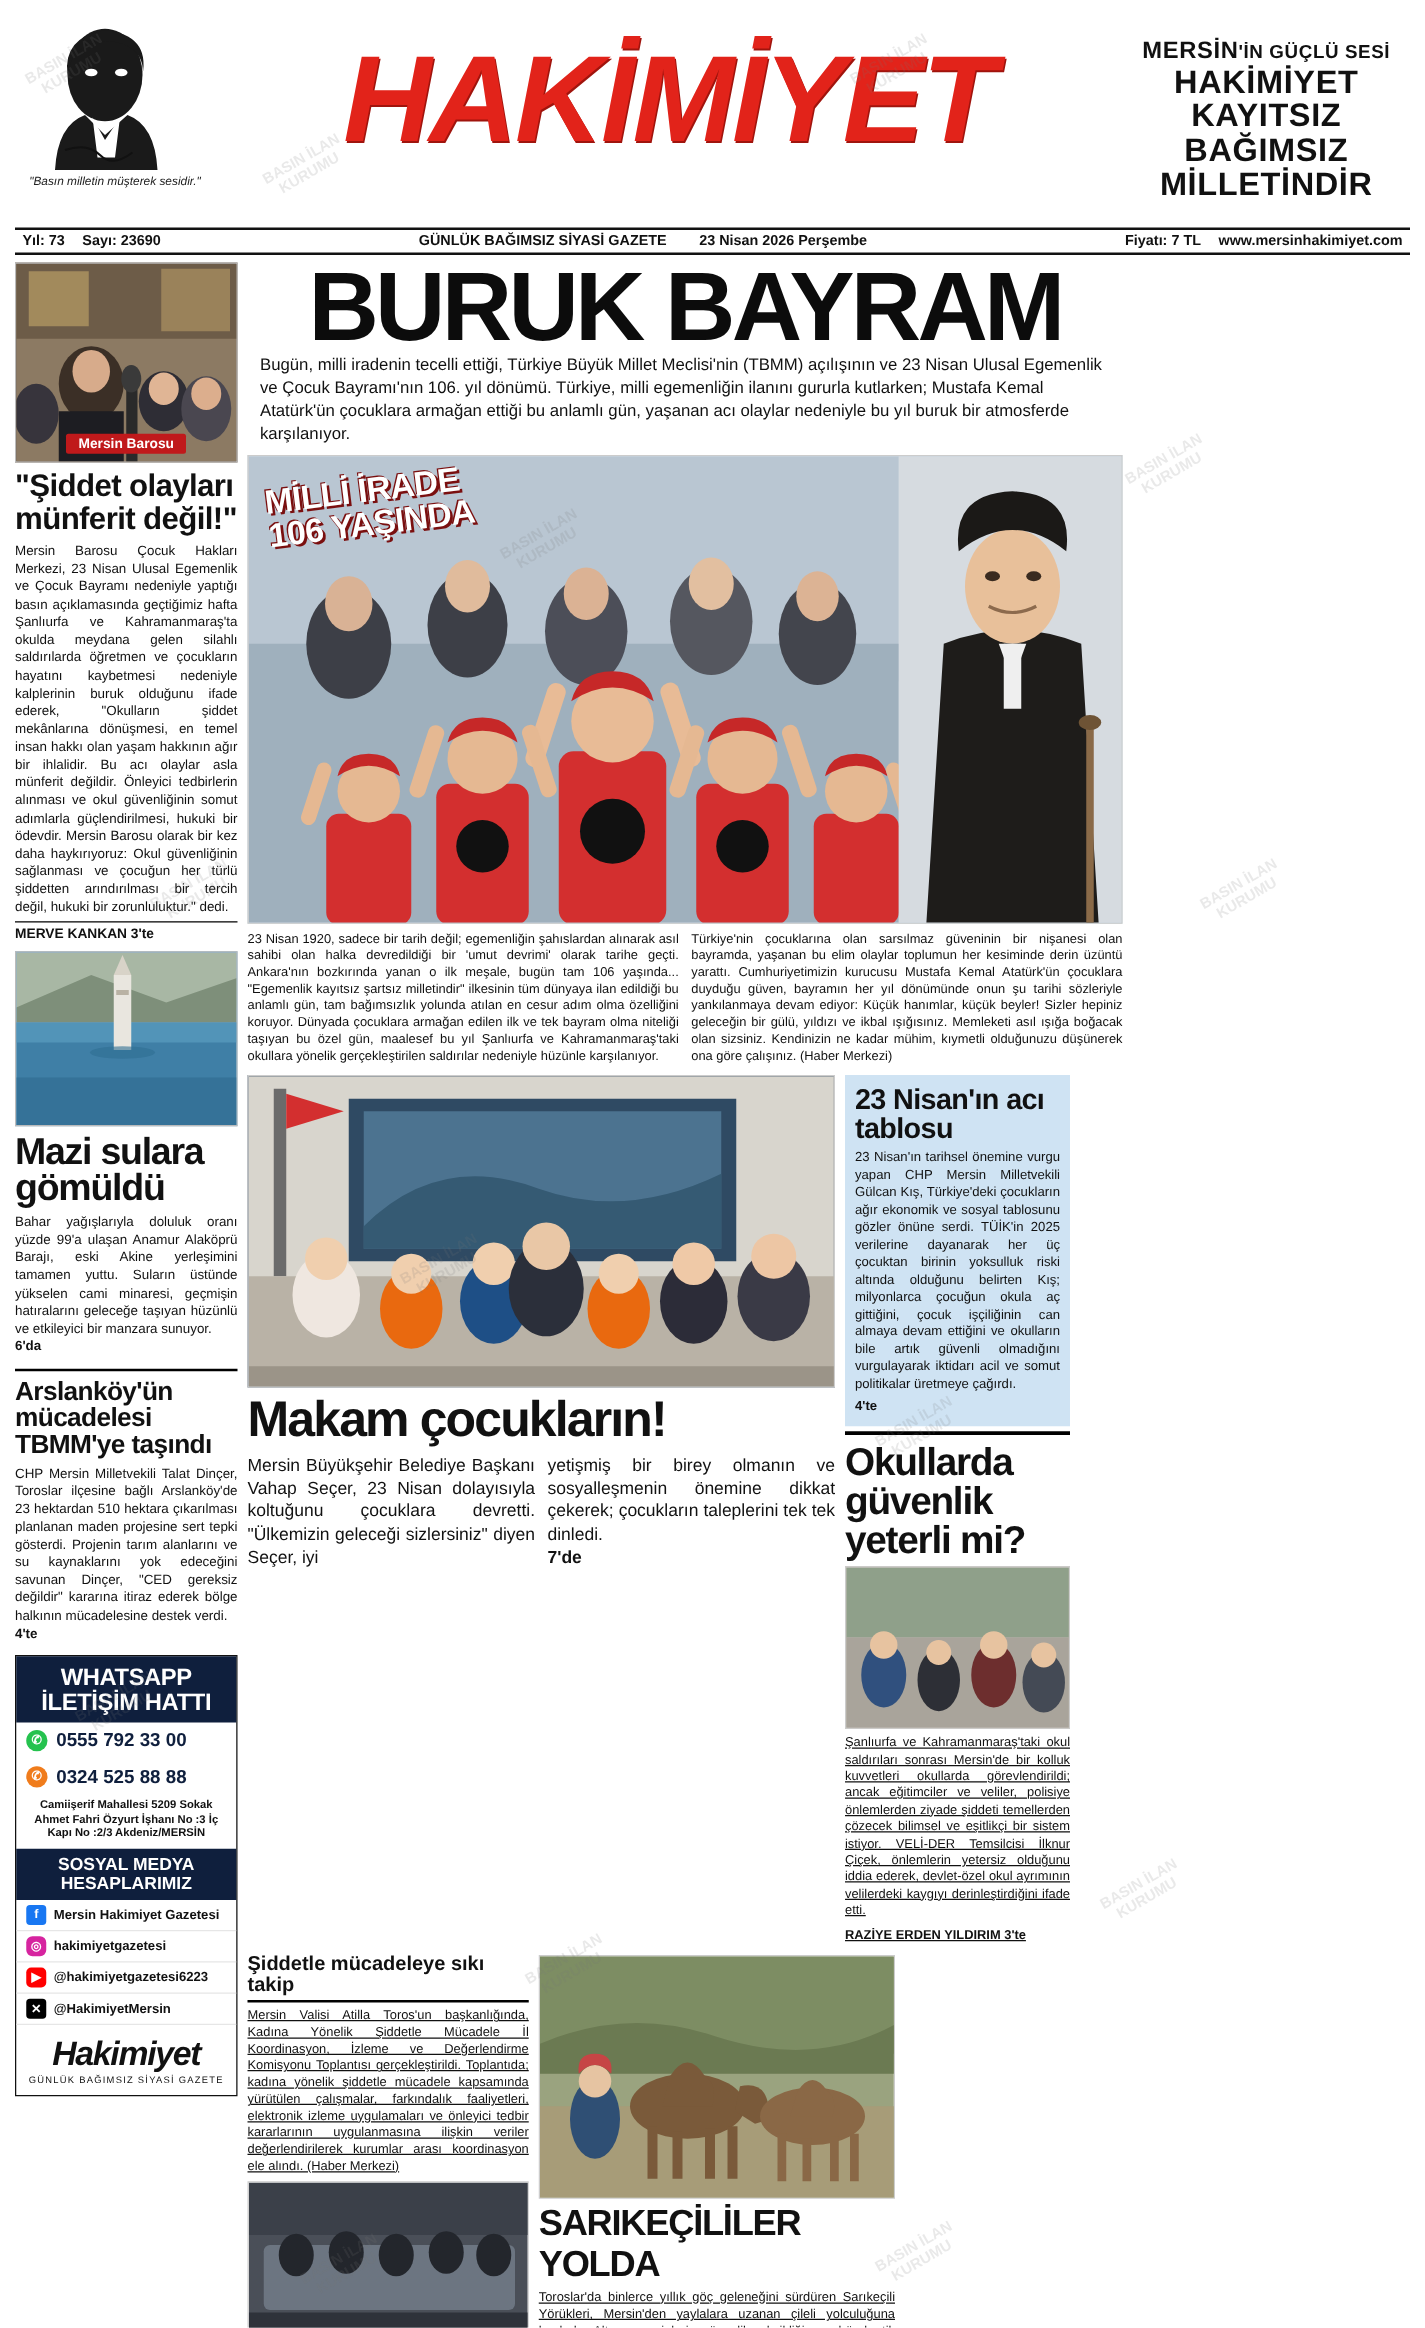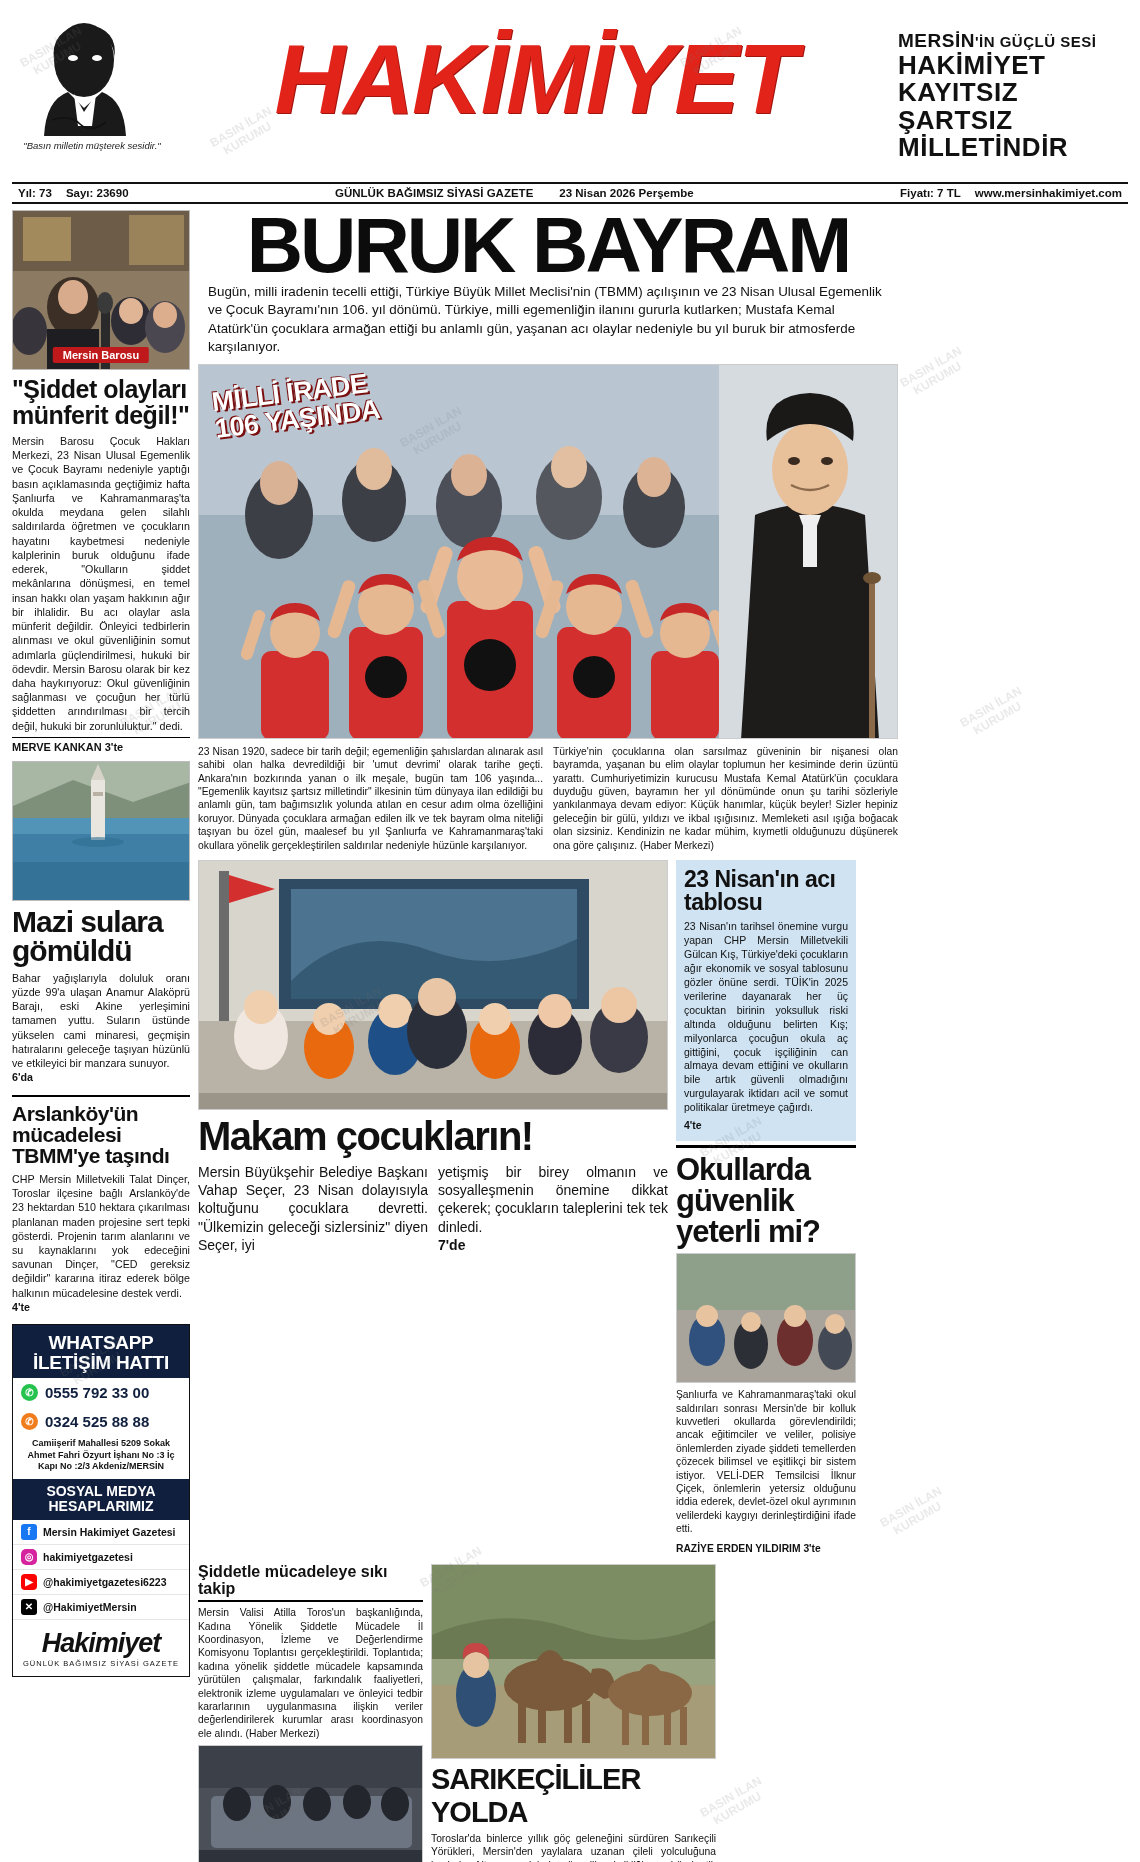--- a/index.html
+++ b/index.html
@@ -24,21 +24,21 @@
   .title-box { flex:1; text-align:center; position:relative; }
   .paper-title {
     font-family:"Liberation Sans", sans-serif;
     font-weight:bold; font-style:italic;
     font-size:98px; line-height:0.96;
     color:#e2231a;
     letter-spacing:-2px;
     margin-top:24px;
     text-shadow:1px 1px 0 #a0140d;
   }
-  .slogan-box { width:230px; text-align:left; padding-top:22px; }
+  .slogan-box { width:230px; text-align:center; padding-top:22px; }
   .slogan-top { font-size:15px; font-weight:bold; letter-spacing:0.5px; }
   .slogan-top .big { font-size:19px; }
   .slogan-line { font-size:26px; font-weight:bold; line-height:1.05; letter-spacing:0.5px; }
 
   .masthead-strip {
     display:flex; align-items:center; justify-content:space-between;
     border-top:2px solid #111; border-bottom:2px solid #111;
     padding:3px 6px; margin:2px 4px 6px 4px;
     font-size:11.5px; font-weight:bold;
   }
@@ -110,21 +110,21 @@
   .makam-head { font-size:40px; font-weight:bold; letter-spacing:-1.5px; margin:4px 0 4px; }
   .mid-text { display:flex; gap:10px; font-size:14px; line-height:1.3; text-align:justify; }
 
   
   .right-col { width:180px; }
   .box-blue { background:#cfe3f3; padding:8px; }
   .box-blue h2 { font-size:23px; font-weight:bold; line-height:1.0; margin:0 0 6px; letter-spacing:-0.5px; }
   .box-blue p { font-size:10.5px; line-height:1.33; text-align:justify; margin:0; }
 
   .bottom-row { display:flex; gap:8px; margin-top:8px; }
-  .bn { font-size:10.3px; line-height:1.3; text-align:justify; }
+  .bn { font-size:10.3px; line-height:1.3; text-align:justify;text-decoration:underline; }
   .bn-head { font-size:16px; font-weight:bold; line-height:1.05; margin-bottom:4px; border-bottom:2px solid #000; padding-bottom:3px;}
   .photo-generic { border:1px solid #ccc; overflow:hidden; position:relative; }
   .sarikecili-head { font-size:29px; font-weight:bold; letter-spacing:-1px; margin:4px 0 3px; }
 
   .okullarda-head { font-size:31px; font-weight:bold; line-height:1.0; letter-spacing:-1px; margin:4px 0 6px; border-top:3px solid #000; padding-top:6px;}
 
   
   .wm { position:absolute; color:rgba(120,120,120,0.16); font-size:12px; font-weight:bold; transform:rotate(-30deg); pointer-events:none; line-height:1.1; text-align:center;}
 </style>
 </head>
@@ -158,21 +158,21 @@
     <div class="title-box">
       <div class="paper-title">HAKİMİYET</div>
     </div>
 
     <div class="slogan-box">
       <div class="slogan-top">
         <span class="big">MERSİN</span><span>'İN GÜÇLÜ SESİ</span>
       </div>
       <div class="slogan-line">HAKİMİYET</div>
       <div class="slogan-line">KAYITSIZ</div>
-      <div class="slogan-line">ŞARTSIZ</div>
+      <div class="slogan-line">BAĞIMSIZ</div>
       <div class="slogan-line">MİLLETİNDİR</div>
     </div>
   </div>
 
   <div class="masthead-strip">
     <div class="strip-left">
       <span>Yıl: 73</span>
       <span>Sayı: 23690</span>
     </div>
     <div class="strip-mid">

